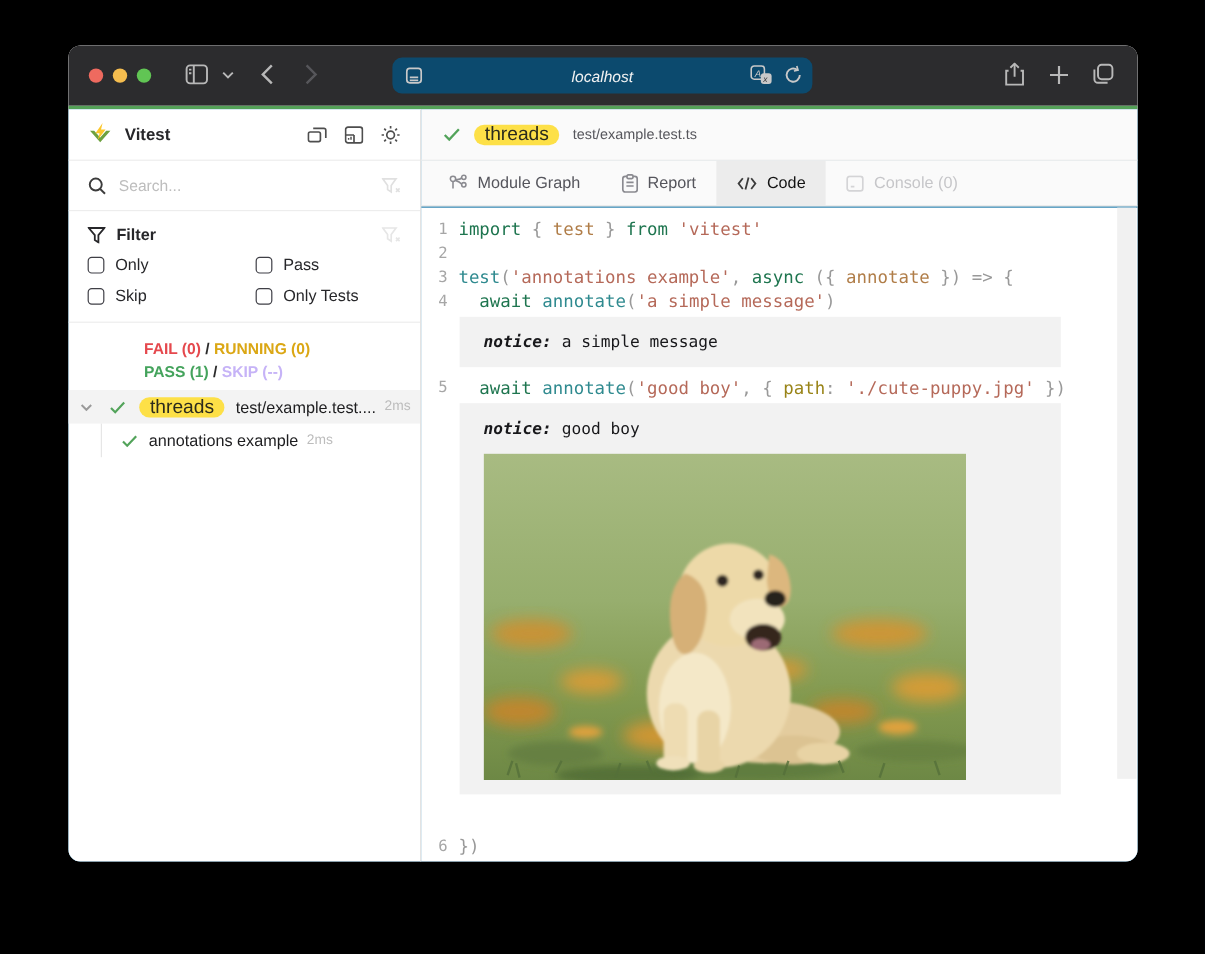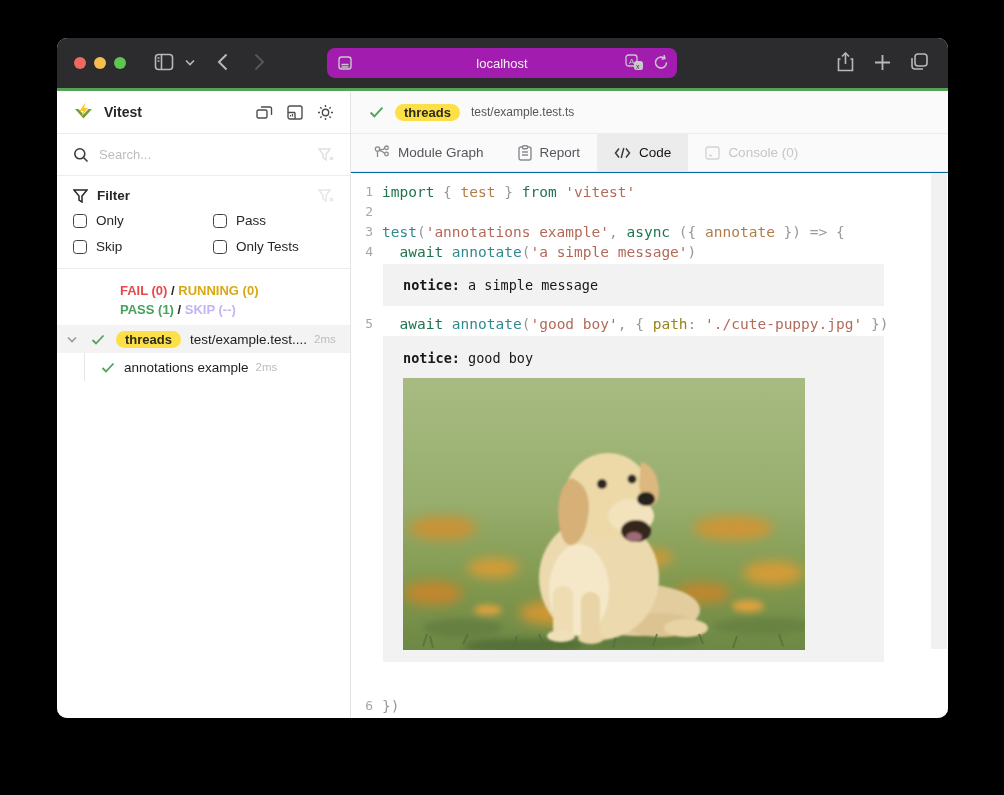--- a/index.html
+++ b/index.html
@@ -10,22 +10,22 @@
             border-radius:10px; overflow:hidden; background:#fff;
             box-shadow:0 22px 70px rgba(0,0,0,.65); }
 
   
   .toolbar { position:relative; height:50px; background:#2c2c2e; }
   .traffic { position:absolute; left:17px; top:19px; display:flex; gap:8px; }
   .light { width:12px; height:12px; border-radius:50%; }
   .tb-icon { position:absolute; top:13px; color:#b8b8b8; }
   .tb-icon svg { display:block; }
   .urlbar { position:absolute; left:270px; top:10px; width:350px; height:30px;
-            background:#a21caf; border-radius:8px; display:flex; align-items:center;
-            color:#f2f2f2; font-size:13px; }
+            background:#0c4a6e; border-radius:8px; display:flex; align-items:center;
+            color:#f2f2f2; font-size:13px;font-style:italic; }
   .urlbar .reader { position:absolute; left:10px; top:7px; color:#c9c9c9; }
   .urlbar .center { flex:1; text-align:center; }
   .urlbar .right-icons { position:absolute; right:8px; top:6px; display:flex; gap:9px; color:#c9c9c9; }
 
   .progress { height:3px; background:#54a158; }
 
   
   .content { position:absolute; top:53px; left:0; right:0; bottom:0; background:#0369a1; }
   .sidebar { position:absolute; left:0; top:0; bottom:0; width:294px; background:#fff;
              border-right:1px solid #e3e3e3; }
@@ -53,22 +53,22 @@
               margin-right:9px; background:#fff; }
 
   .sb-status { padding:12px 0 6px 63px; font-size:13px; font-weight:700; line-height:19px; }
   .st-fail { color:#e5484d; } .st-running { color:#dba714; }
   .st-pass { color:#44a35c; } .st-skip { color:#c6b3f7; } .st-sep { color:#2b2b2b; }
 
   .tree-row { height:28px; display:flex; align-items:center; font-size:13.5px; color:#1d1d1f; }
   .tree-row.selected { background:#f3f3f3; }
   .tree-row .chev { width:16px; margin-left:10px; color:#9a9a9a; }
   .tree-row .check { margin-left:8px; display:flex; }
-  .badge { background:#fde047; color:#2b2b1d; border-radius:999px; font-size:13px;
-           font-weight:700; padding:2px 9px; line-height:13px; }
+  .badge { background:#fde047; color:#2b2b1d; border-radius:999px; font-size:16px;
+           font-weight:400; padding:2px 9px; line-height:13px; }
   .tree-name { margin-left:9px; white-space:nowrap; }
   .dur { color:#bcbcbc; font-size:11.5px; margin-left:7px; }
   .tree-row.child { position:relative; padding-left:36px; }
   .tree-guide { position:absolute; left:27px; top:0; bottom:0; width:1px; background:#e6e6e6; }
 
   
   .file-header { height:43px; background:#fafafa; border-bottom:1px solid #ededed;
                  display:flex; align-items:center; padding:0 18px; }
   .file-path { color:#56565c; font-size:12px; margin-left:11px; }
   .file-header .badge { margin-left:11px; }
@@ -89,21 +89,21 @@
   .code-line { display:flex; height:20px; line-height:20px; }
   .gutter { width:31px; flex:none; text-align:right; padding-right:9px; color:#a6a6a6;
             font-size:13px; }
   .code-text { white-space:pre; color:#393a34; }
   .tk-kw { color:#1e754f; } .tk-fn { color:#2f8a8f; } .tk-str { color:#b56959; }
   .tk-imp { color:#b07d48; } .tk-prop { color:#998418; } .tk-p { color:#999999; }
 
   .annotation { margin:2px 0 8px 32px; width:501px; background:#f2f2f2;
                 padding:11px 20px; font-size:13.5px; line-height:20px;
                 font-family:"DejaVu Sans Mono","Liberation Mono",monospace; color:#18181b; }
-  .annotation b { font-weight:700; }
+  .annotation b { font-weight:700;font-style:italic; }
   .annotation.has-image { margin-bottom:34px; padding:12px 20px 12px 20px; }
   .annotation .photo { margin-top:10px; display:block; }
 
   .scrollbar { position:absolute; right:1px; top:82px; width:16px; height:476px;
                background:#f1f1f1; }
 
   .ico { display:block; }
 </style>
 </head>
 <body>

